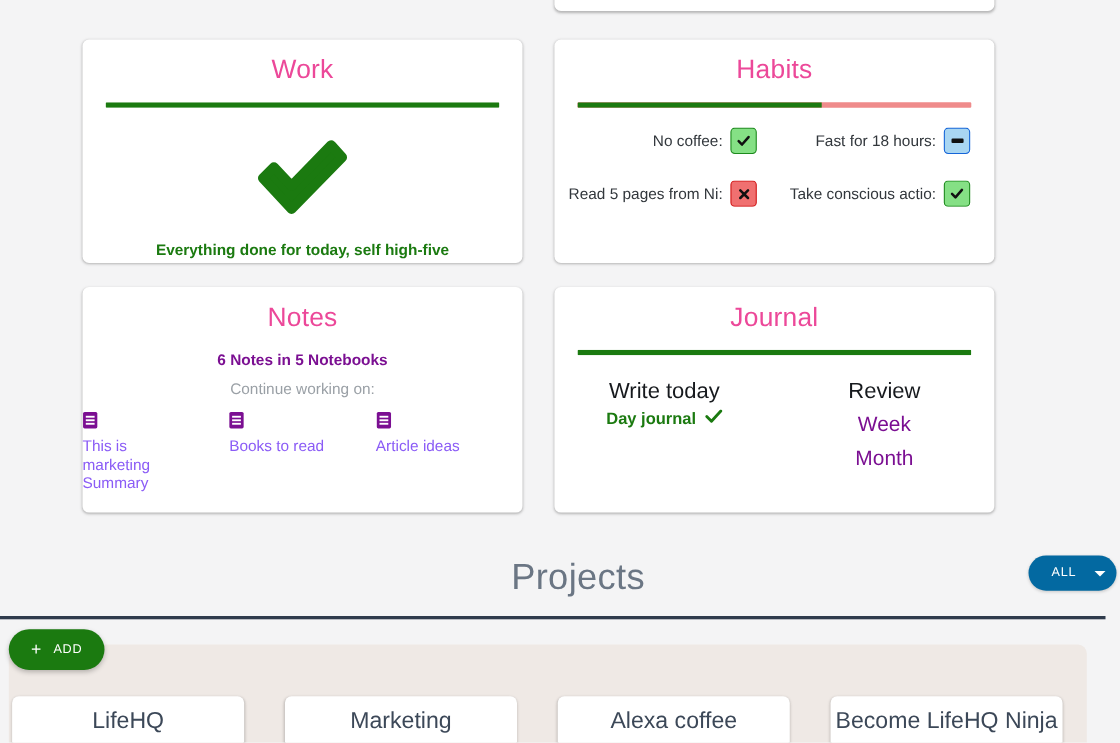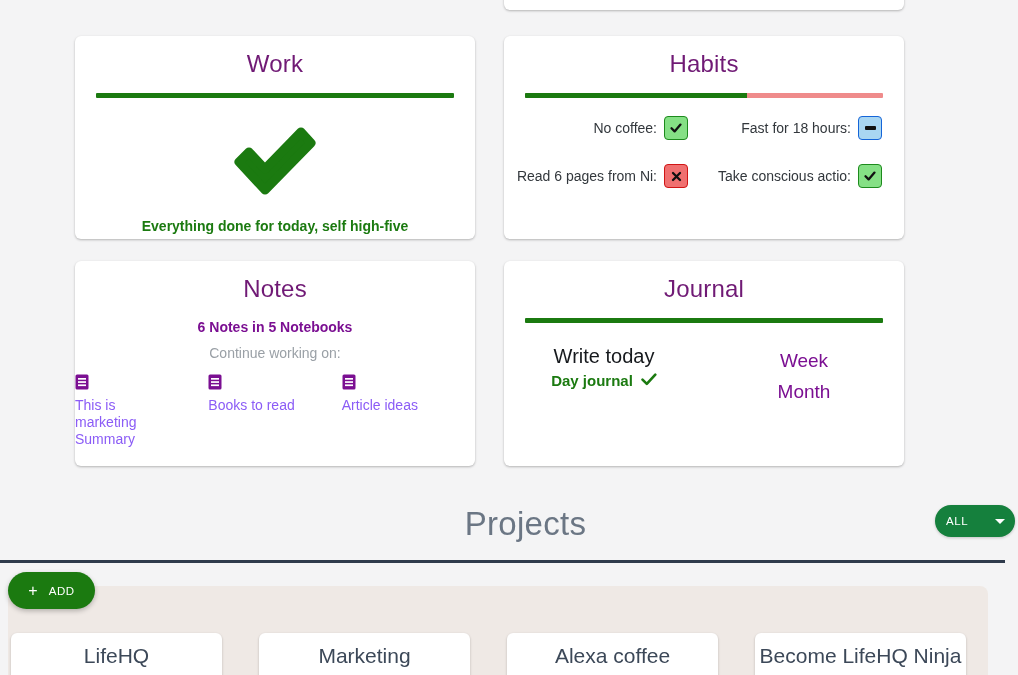--- a/index.html
+++ b/index.html
@@ -46,21 +46,21 @@
   }
   .card-work   { height: 203px; }
   .card-habits { height: 203px; }
   .card-notes  { height: 205px; }
   .card-journal{ height: 205px; }
 
   .card-title {
     text-align: center;
     font-size: 24px;
     font-weight: 400;
-    color: #701a75;
+    color: #ec4899;
     line-height: 32px;
     letter-spacing: .2px;
   }
 
   .divider {
     height: 5px;
     margin: 13px 21px 0 21px;
     border-radius: 1px;
     display: flex;
     overflow: hidden;
@@ -180,25 +180,25 @@
     font-size: 33px;
     font-weight: 400;
     color: #6b7684;
     line-height: 52px;
     letter-spacing: .3px;
   }
   .all-btn {
     position: absolute;
     right: 13px; top: 7px;
     width: 80px; height: 32px;
-    background: #15803d;
+    background: #0369a1;
     border-radius: 16px;
     box-shadow: 0 1px 3px rgba(0,0,0,.2);
     display: flex; align-items: center;
-    padding: 0 10px 0 11px;
+    padding: 0 10px 0 21px;
     cursor: pointer;
   }
   .all-btn-label { color: #fff; font-size: 11.5px; letter-spacing: .6px; }
   .caret {
     margin-left: auto;
     width: 0; height: 0;
     border-left: 5px solid transparent;
     border-right: 5px solid transparent;
     border-top: 5px solid #fff;
   }
@@ -302,21 +302,21 @@
         </div>
 
         <div class="habit">
           <span class="habit-label">Fast for 18 hours:</span>
           <span class="hbox skipped">
             <span class="bar-glyph"></span>
           </span>
         </div>
 
         <div class="habit left-cell">
-          <span class="habit-label">Read 6 pages from Ni:</span>
+          <span class="habit-label">Read 5 pages from Ni:</span>
           <span class="hbox failed">
             <svg width="13" height="13" viewBox="0 0 13 13" aria-hidden="true">
               <path d="M3 3 L10 10 M10 3 L3 10" stroke="#111" stroke-width="2.3" stroke-linecap="round"></path>
             </svg>
           </span>
         </div>
 
         <div class="habit">
           <span class="habit-label">Take conscious actio:</span>
           <span class="hbox done">
@@ -391,20 +391,21 @@
             <span>Day journal</span>
             <span>
               <svg width="16" height="13" viewBox="0 0 16 13" aria-hidden="true">
                 <path d="M1.5 6.6 L5.8 10.9 L14.3 1.6" fill="none" stroke="#1b7a10" stroke-width="2.6" stroke-linecap="round" stroke-linejoin="round"></path>
               </svg>
             </span>
           </div>
         </div>
 
         <div class="jcol">
+          <div class="jhead">Review</div>
           <div class="jlink">Week</div>
           <div class="jlink">Month</div>
         </div>
 
       </div>
     </div>
   </div>
 </div>
 
 <div class="projects-head">

